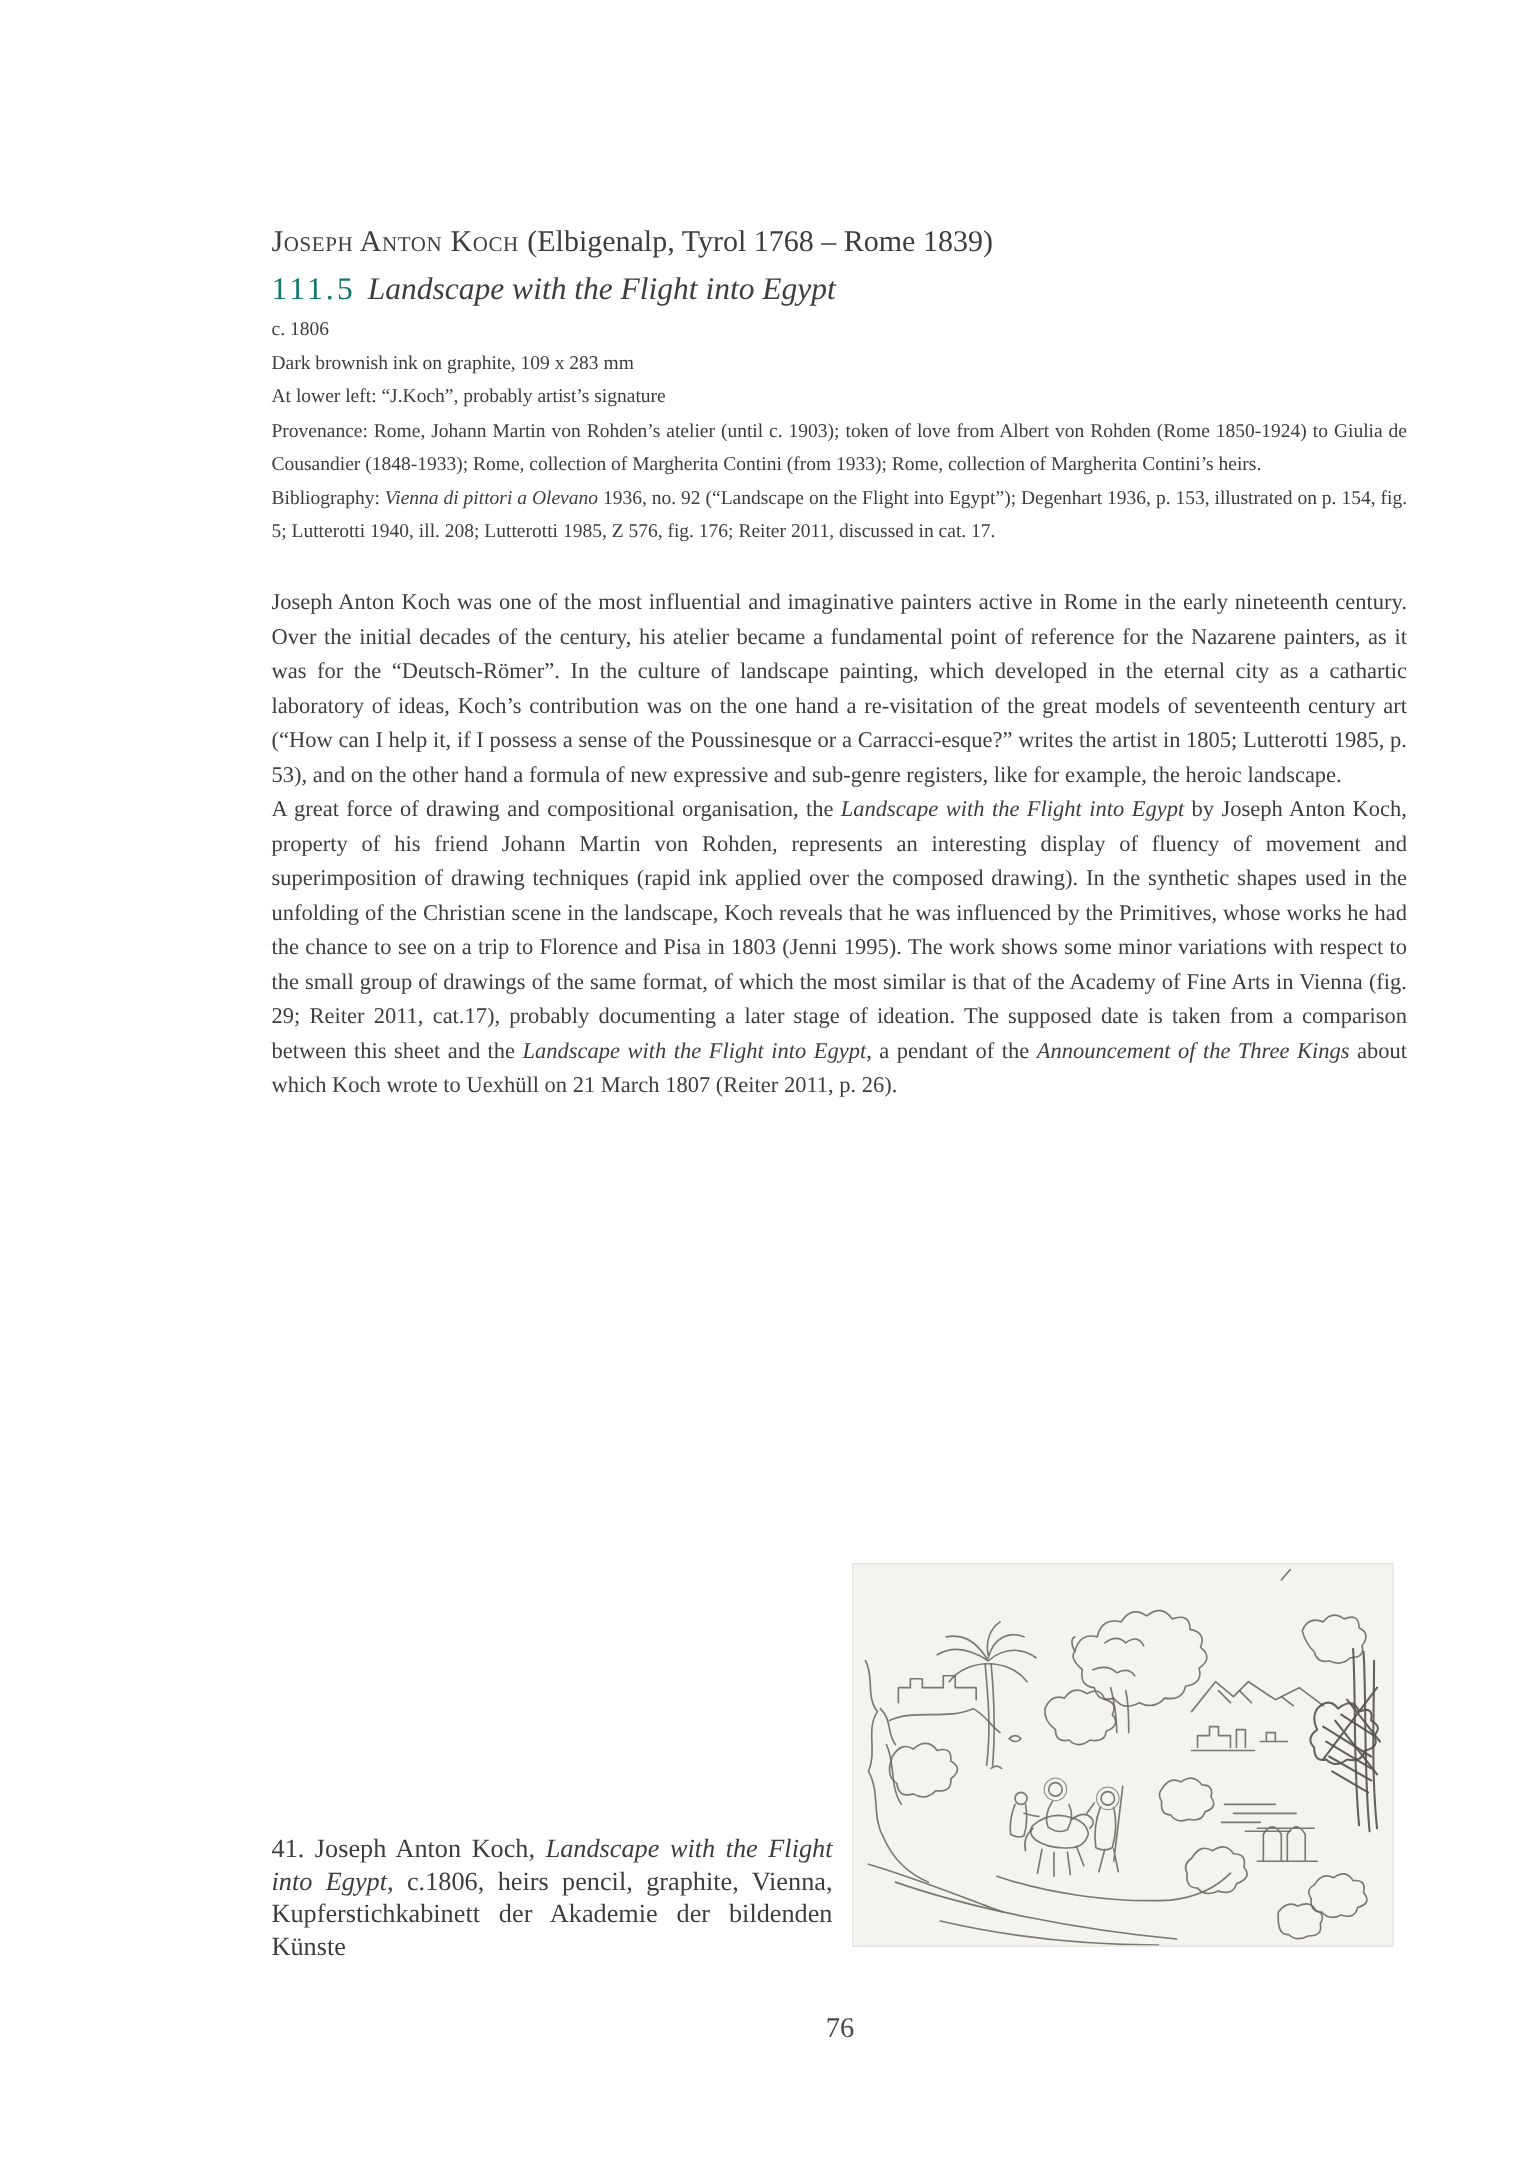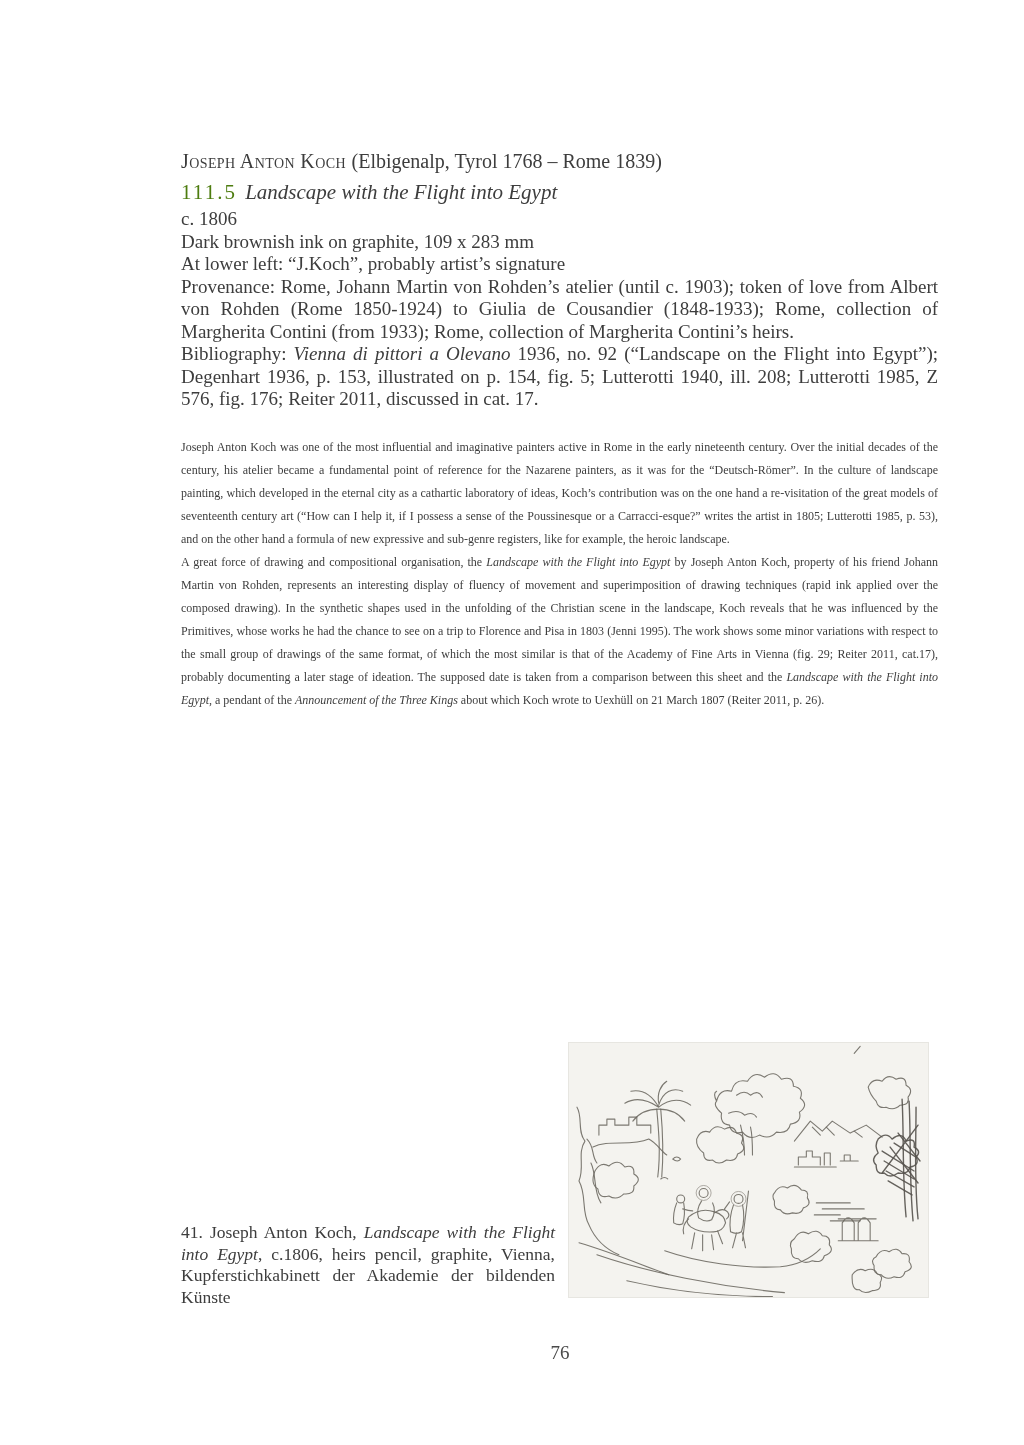--- a/index.html
+++ b/index.html
@@ -11,28 +11,28 @@
   }
   .page{position:relative;width:1024px;height:1445px;background:#ffffff;margin-left:48px;}
 
   .text-col{position:absolute;left:133px;top:146px;width:757px;}
 
   .artist-line{font-size:20px;line-height:30px;white-space:nowrap;}
   .artist-name{font-variant:small-caps;letter-spacing:.02em;}
   .artist-dates{margin-left:.28em;}
 
   .title-line{font-size:21px;line-height:32px;white-space:nowrap;}
-  .catalog-number{color:#4d7c0f;letter-spacing:.10em;font-style:normal;margin-right:.38em;}
+  .catalog-number{color:#0f766e;letter-spacing:.10em;font-style:normal;margin-right:.38em;}
   .work-title{font-style:italic;}
 
-  .entry-lines p{margin:0;font-size:19px;line-height:22.5px;font-family:Liberation Serif, serif;}
+  .entry-lines p{margin:0;font-size:13px;line-height:22.5px;font-family:Liberation Serif, serif;}
   .just{text-align:justify;text-justify:inter-word;}
 
   .body-text{margin-top:25px;}
-  .body-text p{margin:0;font-size:12px;line-height:23px;text-align:justify;text-justify:inter-word;}
+  .body-text p{margin:0;font-size:15px;line-height:23px;text-align:justify;text-justify:inter-word;}
 
   .it{font-style:italic;}
 
   .figure-box{
     position:absolute;left:520px;top:1042px;width:361px;height:256px;
     background:#f4f3ef;border:1px solid #e7e6e1;box-sizing:border-box;
   }
   .figure-box svg{display:block;width:100%;height:100%;}
 
   .figure-caption{

